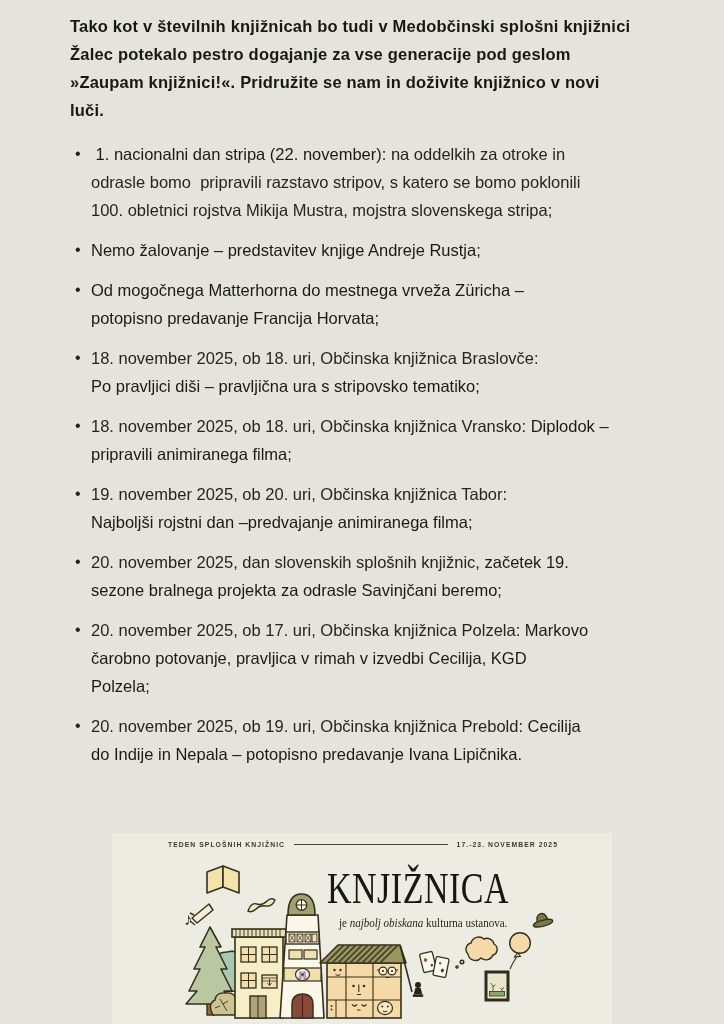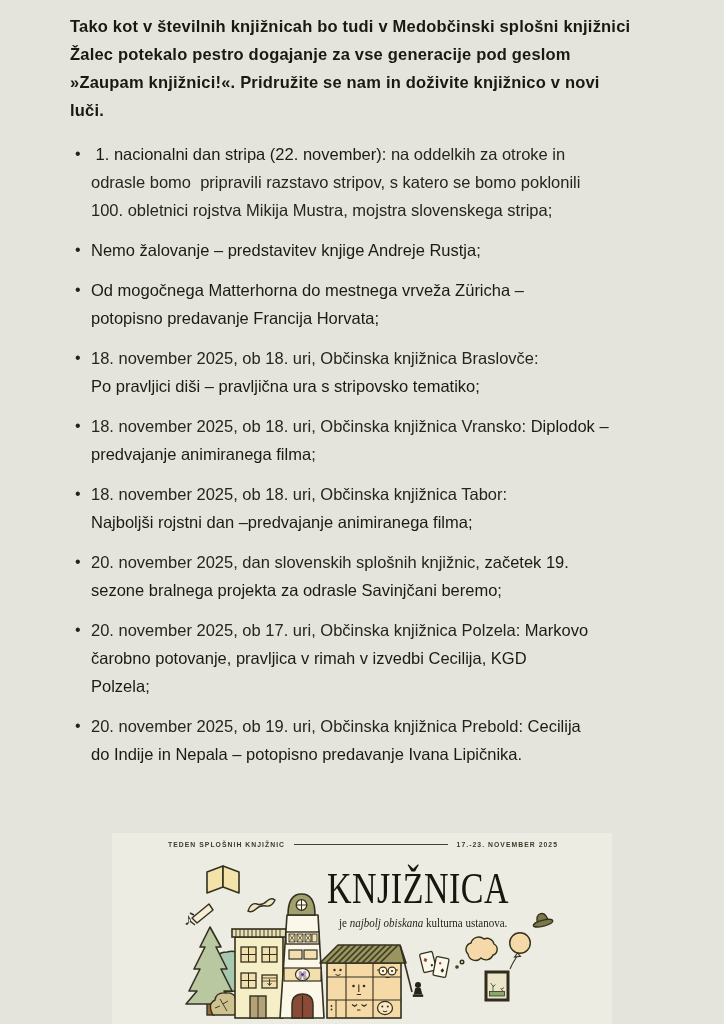--- a/index.html
+++ b/index.html
@@ -73,27 +73,27 @@
           <span class="dot">•</span>
           <div class="etext">
             <div class="eline"><span class="seg-r">18. november 2025, ob 18. uri, Občinska knjižnica Braslovče:</span></div>
             <div class="eline"><span class="seg-b">Po pravljici diši – pravljična ura s stripovsko tematiko;</span></div>
           </div>
         </div>
         <div class="event">
           <span class="dot">•</span>
           <div class="etext">
             <div class="eline"><span class="seg-r">18. november 2025, ob 18. uri, Občinska knjižnica Vransko: </span><span class="seg-b">Diplodok –</span></div>
-            <div class="eline"><span class="seg-b">predvajanje animiranega filma</span><span class="seg-r">;</span></div>
-          </div>
-        </div>
-        <div class="event">
-          <span class="dot">•</span>
-          <div class="etext">
-            <div class="eline"><span class="seg-r">18. november 2025, ob 18. uri, Občinska knjižnica Tabor:</span></div>
+            <div class="eline"><span class="seg-b">pripravili animiranega filma</span><span class="seg-r">;</span></div>
+          </div>
+        </div>
+        <div class="event">
+          <span class="dot">•</span>
+          <div class="etext">
+            <div class="eline"><span class="seg-r">19. november 2025, ob 20. uri, Občinska knjižnica Tabor:</span></div>
             <div class="eline"><span class="seg-b">Najboljši rojstni dan –predvajanje animiranega filma;</span></div>
           </div>
         </div>
         <div class="event">
           <span class="dot">•</span>
           <div class="etext">
             <div class="eline"><span class="seg-r">20. november 2025, dan slovenskih splošnih knjižnic, </span><span class="seg-b">začetek 19.</span></div>
             <div class="eline"><span class="seg-b">sezone bralnega projekta za odrasle Savinjčani beremo</span><span class="seg-r">;</span></div>
           </div>
         </div>

